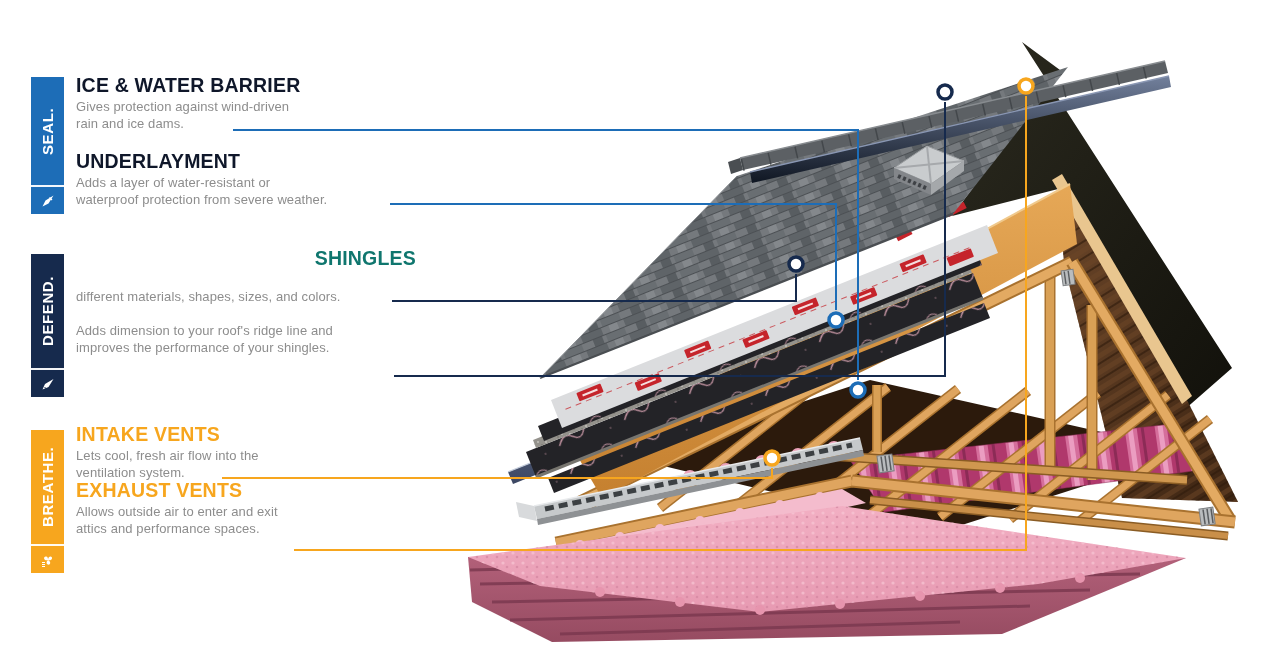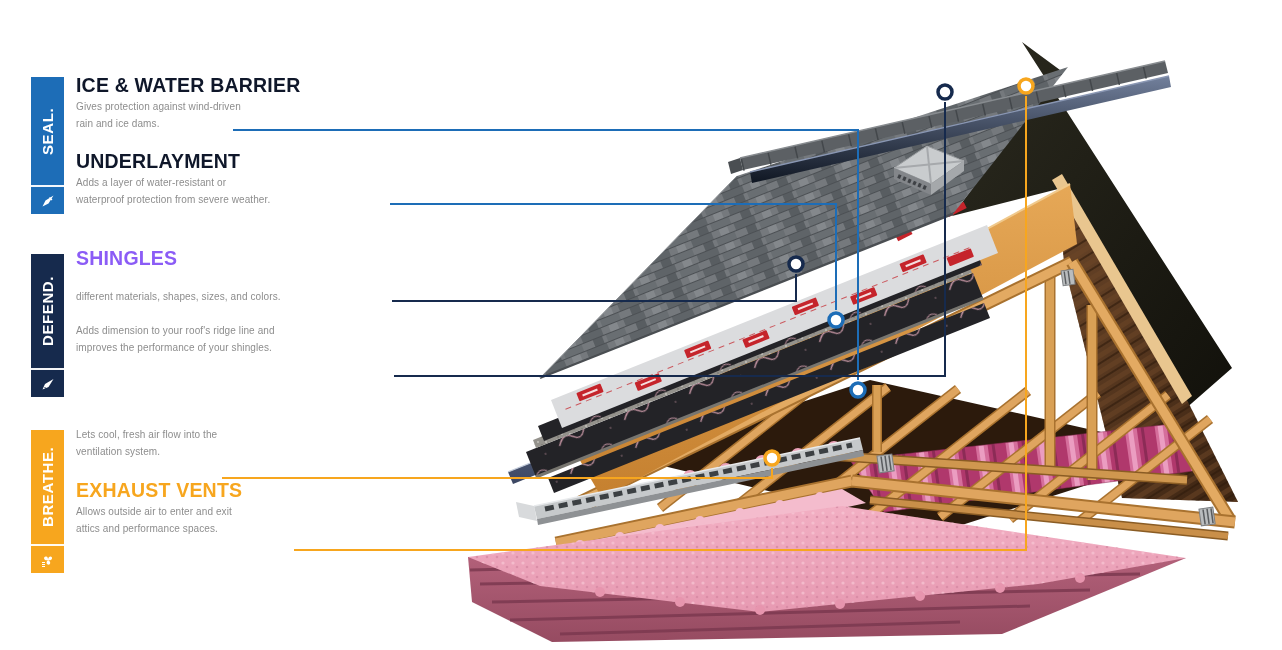--- a/index.html
+++ b/index.html
@@ -14,23 +14,23 @@
        background-size:5px 5px;}
   .tab-label{flex:1;display:flex;align-items:center;justify-content:center;
        writing-mode:vertical-rl;transform:rotate(180deg);
        color:#ffffff;font-weight:bold;font-size:15px;letter-spacing:.6px;}
   .tab-icon{height:27px;border-top:2px solid rgba(255,255,255,.95);
        display:flex;align-items:center;justify-content:center;}
 
   
   .item{position:absolute;left:76px;width:340px;}
   .item h3{margin:0;font-size:19.5px;font-weight:bold;letter-spacing:.2px;line-height:21px;}
-  .item p{margin:2px 0 0 0;font-size:10px;line-height:17px;color:#8d8d8d;letter-spacing:.1px;}
+  .item p{margin:2px 0 0 0;font-size:13px;line-height:17px;color:#8d8d8d;letter-spacing:.1px;}
   .c-seal h3{color:#0f172a;}
-  .c-defend h3{color:#8b5cf6;}
+  .c-defend h3{color:#0f766e;text-align:right;}
   .c-breathe h3{color:#f7a61e;}
 </style>
 </head>
 <body>
 
 <div class="stage">
 
   <svg class="diagram" width="1282" height="650" viewBox="0 0 1282 650">
     <defs>
       <linearGradient id="bgPanel" x1="0" y1="0" x2="1" y2="1">
@@ -378,20 +378,21 @@
           <path d="M8 8 C3.8 9.2 2.8 4.8 5.8 4.4 C7.6 4.2 8.2 6.5 8 8 Z"></path>
           <rect x="2" y="10" width="3" height="1"></rect>
             <rect x="2" y="12" width="3" height="1"></rect>
             <rect x="2" y="14" width="3" height="1"></rect>
         </g>
       </svg>
     </div>
   </div>
 
   <div class="item c-breathe" style="top:424px;">
+    <h3>INTAKE VENTS</h3>
     <p><span>Lets cool, fresh air flow into the</span><br><span>ventilation system.</span></p>
   </div>
 
   <div class="item c-breathe" style="top:480px;">
     <h3>EXHAUST VENTS</h3>
     <p><span>Allows outside air to enter and exit</span><br><span>attics and performance spaces.</span></p>
   </div>
 
 </div>
 

